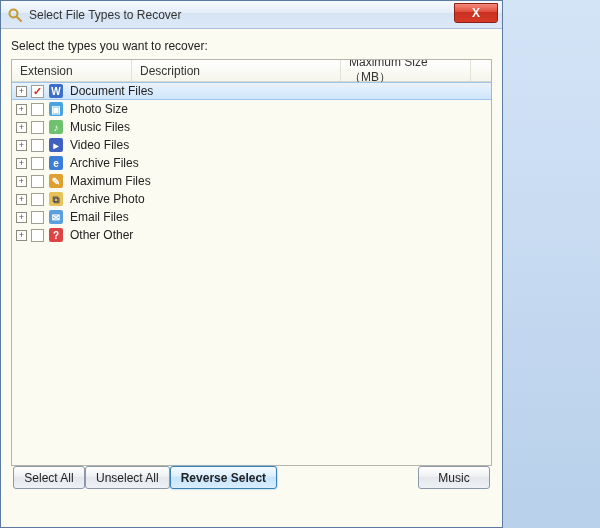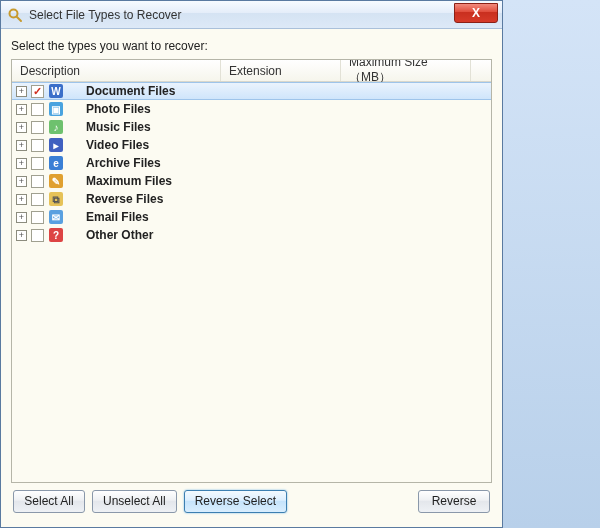--- a/index.html
+++ b/index.html
@@ -52,21 +52,21 @@
   color: #fff;
   font-weight: bold;
   font-size: 12px;
   display: flex;
   align-items: center;
   justify-content: center;
   cursor: pointer;
 }
 .content {
   flex: 1;
-  padding: 10px 10px 8px 10px;
+  padding: 10px 10px 25px 10px;
   display: flex;
   flex-direction: column;
   background: #fcfbf2;
 }
 .instruction {
   font-size: 12px;
   color: #222;
   margin-bottom: 6px;
 }
 .list-box {
@@ -150,49 +150,49 @@
 .type-icon {
   width: 16px;
   height: 16px;
   margin-left: 2px;
   flex-shrink: 0;
   display: inline-flex;
   align-items: center;
   justify-content: center;
 }
 .row-label {
-  font-weight: bold;
+  font-weight: normal;
   color: #222;
   font-size: 12px;
-  margin-left: 20px;
+  margin-left: 4px;
   white-space: nowrap;
 }
 .button-bar {
   height: 36px;
   display: flex;
-  align-items: center;
   padding: 0 2px;
-  gap: 7px;
+  gap: 0;
 }
 .button-bar .spacer { flex: 1; }
 .btn {
   min-width: 72px;
   height: 23px;
   padding: 0 10px;
   background: linear-gradient(to bottom, #ffffff 0%, #eef0f3 45%, #e3e6eb 46%, #eef1f5 100%);
   border: 1px solid #8a98aa;
   border-radius: 3px;
   font-size: 12px;
   color: #222;
   cursor: pointer;
 }
 .btn.focused {
   border: 1px solid #3c7fb1;
   box-shadow: 0 0 2px #6db4e8;
   background: linear-gradient(to bottom, #f3faff 0%, #dcefff 45%, #c4e3fb 46%, #d9eefe 100%);
+  font-weight: bold;
 }
 </style>
 </head>
 <body>
 
 <div class="window">
 
   <div class="titlebar">
     <span class="title-icon">
       <svg width="16" height="16" viewBox="0 0 16 16">
@@ -204,22 +204,22 @@
     <div class="close-btn">
       <span>X</span>
     </div>
   </div>
 
   <div class="content">
     <div class="instruction">Select the types you want to recover:</div>
 
     <div class="list-box">
       <div class="list-header">
+        <div class="col col-ext">Extension</div>
         <div class="col col-desc">Description</div>
-        <div class="col col-ext">Extension</div>
         <div class="col col-size">Maximum Size（MB）</div>
         <div class="col col-last"></div>
       </div>
       <div class="list-body" id="list-body">
           <div class="row selected">
             <span class="expand">+</span>
             <span class="checkbox checked"></span>
             <span class="type-icon">
               <svg width="16" height="16" viewBox="0 0 16 16">
                 <rect x="1" y="1" width="14" height="14" rx="2" fill="#3b6fc9"></rect>
@@ -230,21 +230,21 @@
           </div>
           <div class="row">
             <span class="expand">+</span>
             <span class="checkbox"></span>
             <span class="type-icon">
               <svg width="16" height="16" viewBox="0 0 16 16">
                 <rect x="1" y="1" width="14" height="14" rx="2" fill="#4aa3df"></rect>
                 <text x="8" y="12" font-size="10" font-family="sans-serif" font-weight="bold" text-anchor="middle" fill="#fff">▣</text>
               </svg>
             </span>
-            <span class="row-label">Photo Files</span>
+            <span class="row-label">Photo Size</span>
           </div>
           <div class="row">
             <span class="expand">+</span>
             <span class="checkbox"></span>
             <span class="type-icon">
               <svg width="16" height="16" viewBox="0 0 16 16">
                 <rect x="1" y="1" width="14" height="14" rx="2" fill="#6ec16e"></rect>
                 <text x="8" y="12" font-size="10" font-family="sans-serif" font-weight="bold" text-anchor="middle" fill="#fff">♪</text>
               </svg>
             </span>
@@ -285,21 +285,21 @@
           </div>
           <div class="row">
             <span class="expand">+</span>
             <span class="checkbox"></span>
             <span class="type-icon">
               <svg width="16" height="16" viewBox="0 0 16 16">
                 <rect x="1" y="1" width="14" height="14" rx="2" fill="#e6c258"></rect>
                 <text x="8" y="12" font-size="10" font-family="sans-serif" font-weight="bold" text-anchor="middle" fill="#555">⧉</text>
               </svg>
             </span>
-            <span class="row-label">Reverse Files</span>
+            <span class="row-label">Archive Photo</span>
           </div>
           <div class="row">
             <span class="expand">+</span>
             <span class="checkbox"></span>
             <span class="type-icon">
               <svg width="16" height="16" viewBox="0 0 16 16">
                 <rect x="1" y="1" width="14" height="14" rx="2" fill="#5aa0e0"></rect>
                 <text x="8" y="12" font-size="10" font-family="sans-serif" font-weight="bold" text-anchor="middle" fill="#fff">✉</text>
               </svg>
             </span>
@@ -317,17 +317,17 @@
             <span class="row-label">Other Other</span>
           </div>
         </div>
     </div>
 
     <div class="button-bar">
       <button class="btn">Select All</button>
       <button class="btn">Unselect All</button>
       <button class="btn focused">Reverse Select</button>
       <div class="spacer"></div>
-      <button class="btn">Reverse</button>
+      <button class="btn">Music</button>
     </div>
   </div>
 
 </div>
 
 </body></html>

